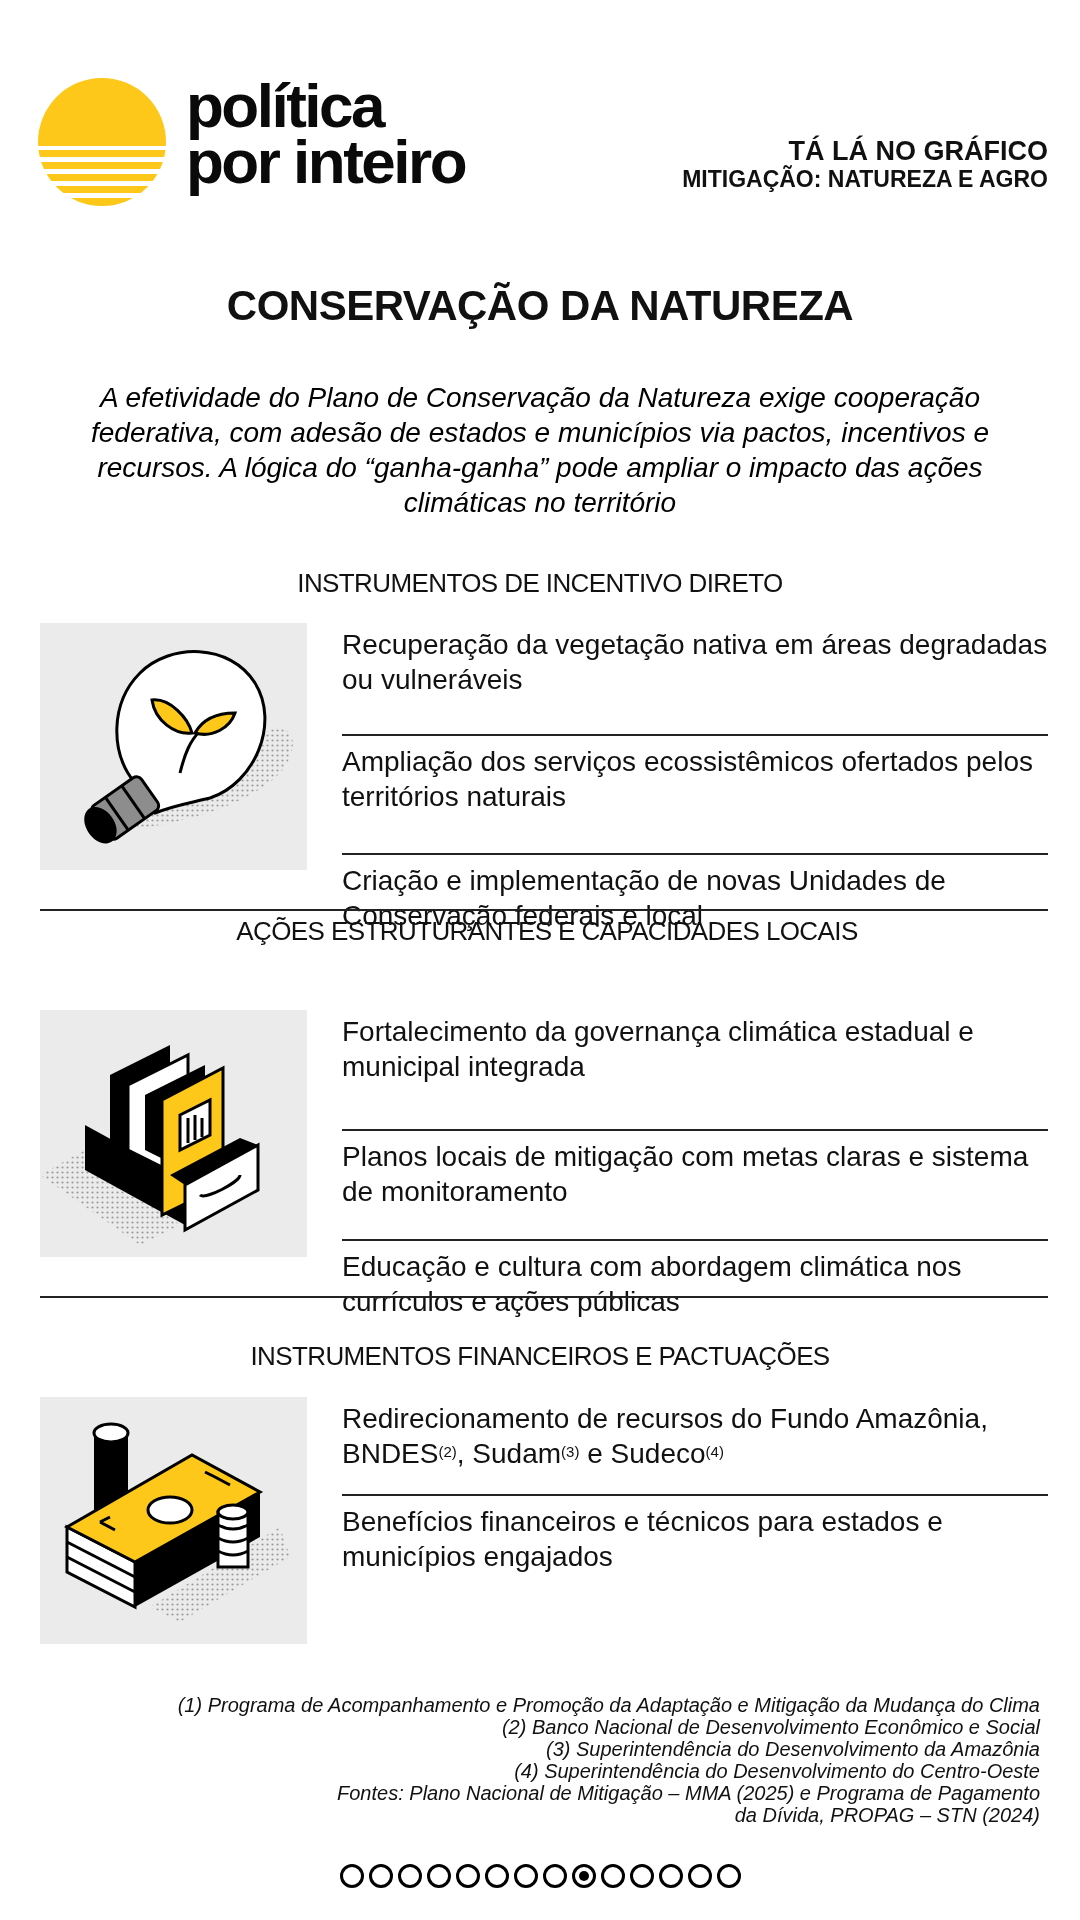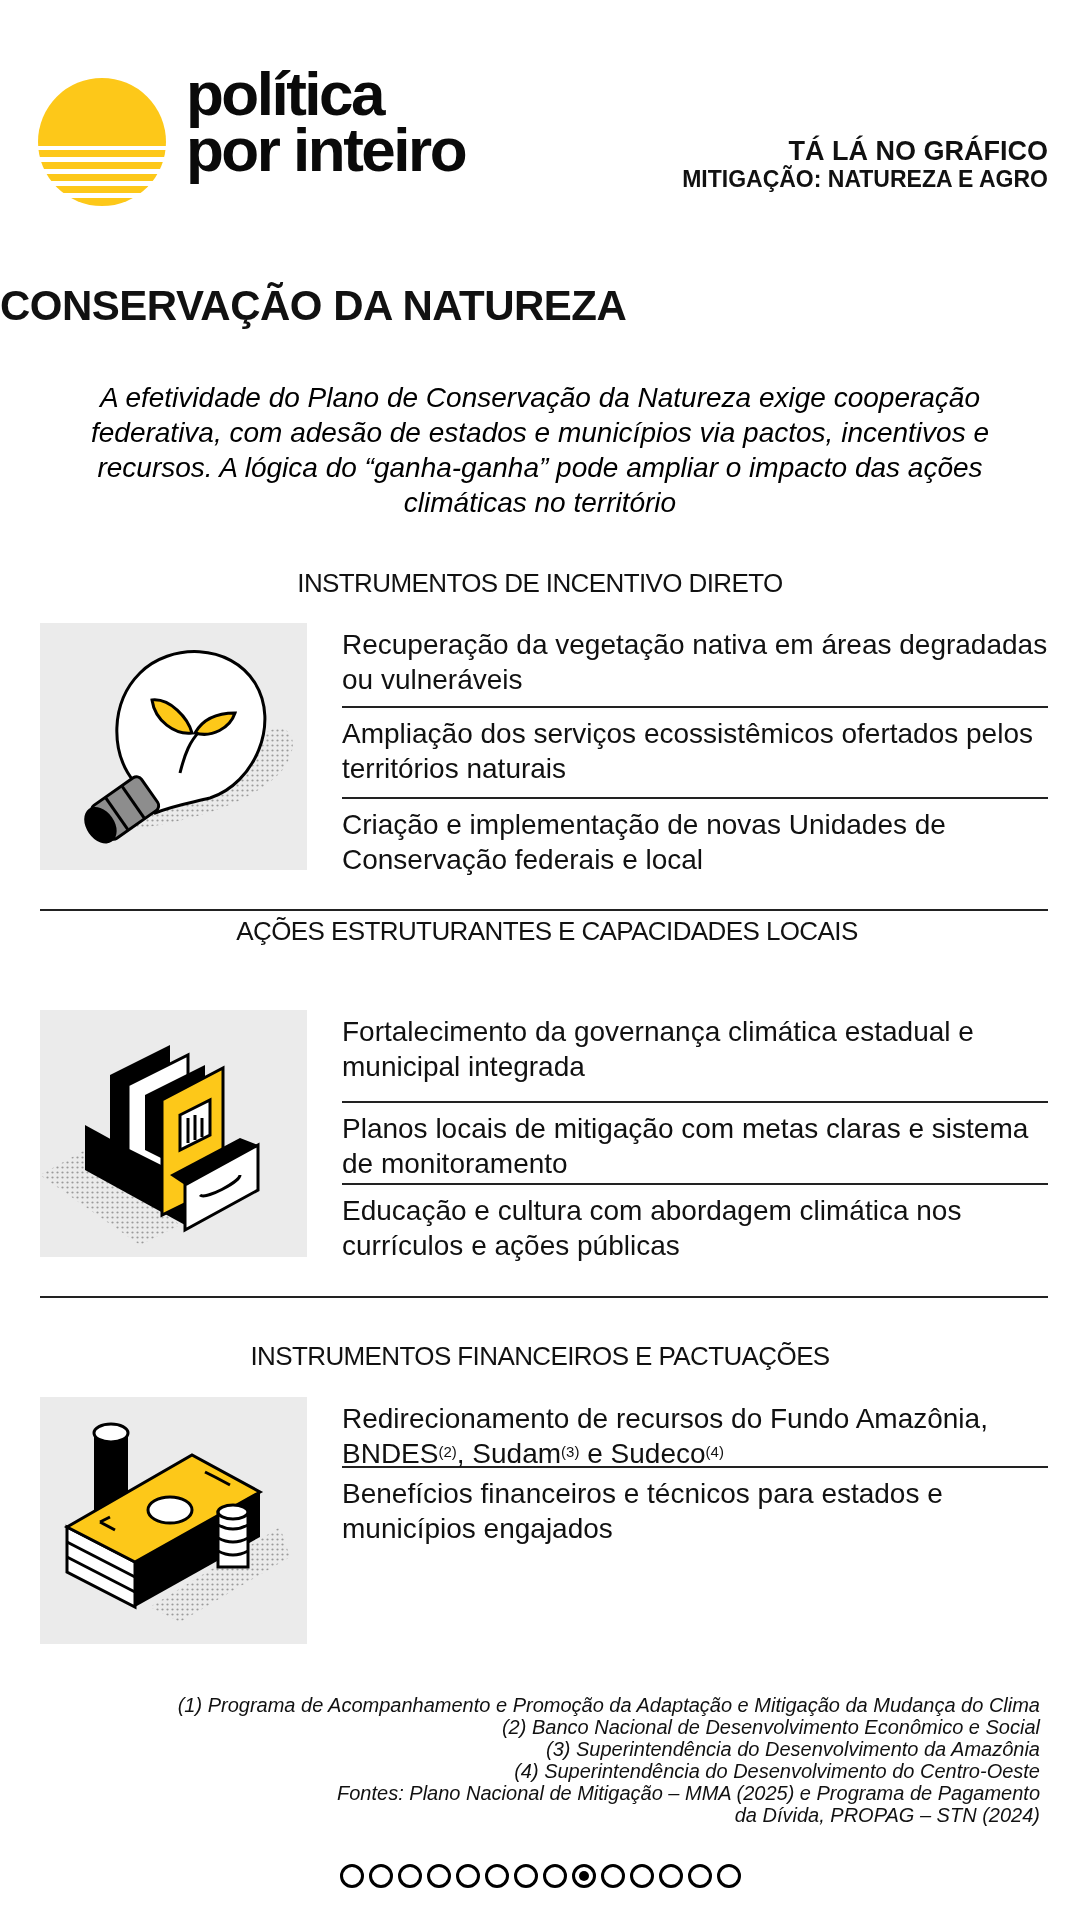--- a/index.html
+++ b/index.html
@@ -1,34 +1,34 @@
 <!DOCTYPE html>
 <html><head>
 <meta charset="utf-8">
 <style>
   html, body { margin:0; padding:0; background:#ffffff; }
   body { width:1080px; height:1920px; position:relative; overflow:hidden; color:#111; font-family:"Liberation Sans", sans-serif; }
   .abs { position:absolute; }
 
   
   .logo-sun { left:38px; top:78px; width:128px; height:128px; }
-  .wordmark { left:186px; top:66px; font-weight:700; font-size:62px; line-height:56px; letter-spacing:-2.5px; color:#0a0a0a; }
+  .wordmark { left:186px; top:78px; font-weight:700; font-size:62px; line-height:56px; letter-spacing:-2.5px; color:#0a0a0a; }
   .series { right:32px; top:136px; text-align:right; font-weight:700; }
   .series .l1 { font-size:27px; line-height:30px; }
   .series .l2 { font-size:23px; line-height:26px; }
 
-  .page-title { left:0; width:1080px; top:282px; font-size:42px; font-weight:700; letter-spacing:-0.5px; }
+  .page-title { left:0; width:1080px; top:282px; text-align:center; font-size:42px; font-weight:700; letter-spacing:-0.5px; }
   .intro { left:90px; width:900px; top:380px; text-align:center; font-style:italic; font-size:28px; line-height:35px; color:#000000; }
 
   .section-heading { left:0; width:1080px; text-align:center; font-weight:400; font-size:26px; letter-spacing:-0.6px; }
   .illus { left:40px; width:267px; height:247px; background:#ebebeb; }
   .illus svg { width:100%; height:100%; display:block; }
   .items { left:342px; width:706px; }
   .item { font-size:28px; line-height:35px; color:#111; padding:4px 0 8px 0; box-sizing:border-box; }
-  .item + .item { border-top:2px solid #222; padding-top:8px; }
+  .item + .item { border-top:2px solid #222; padding-top:8px;margin-top:28px; }
   .item sup { font-size:15px; vertical-align:top; position:relative; top:-2px; }
   .rule { left:40px; width:1008px; height:2px; background:#222; }
 
   .footnotes { left:40px; top:1694px; width:1000px; font-style:italic; font-size:20px; line-height:22px; color:#111; }
   .footnotes div { white-space:nowrap;text-align:right; }
 
   .pager { left:0; width:1080px; top:1864px; display:flex; justify-content:center; gap:5px; }
   .dot { width:18px; height:18px; border:3.5px solid #000; border-radius:50%; box-sizing:content-box; position:relative; }
   .dot.active::after { content:""; position:absolute; left:4px; top:4px; width:10px; height:10px; border-radius:50%; background:#000; }
 </style>

